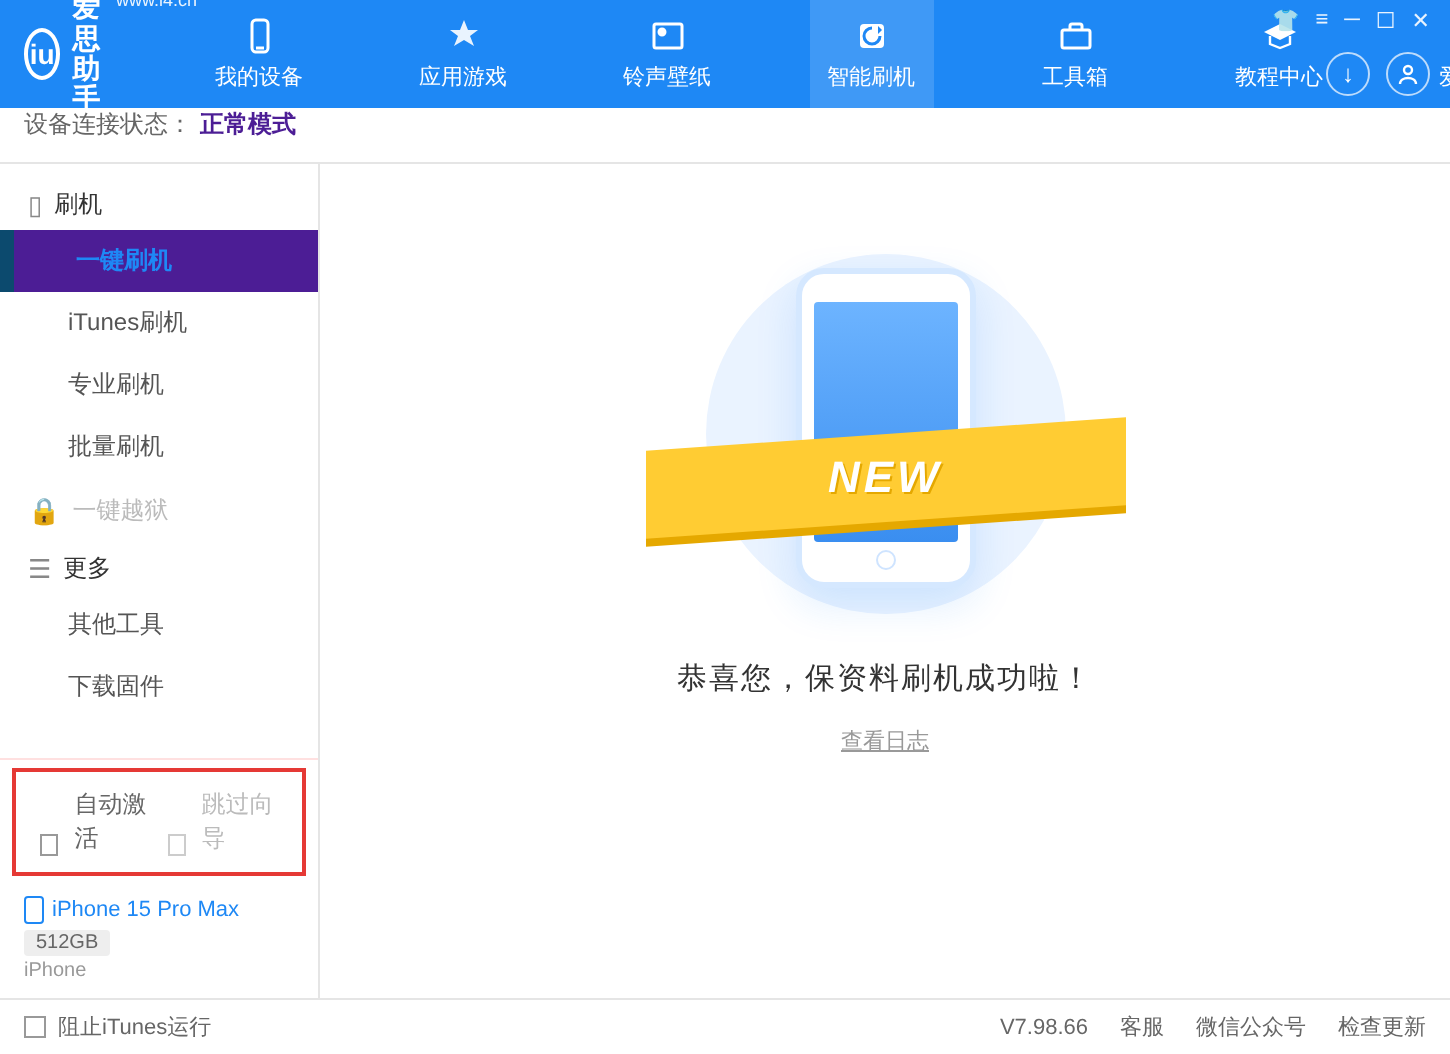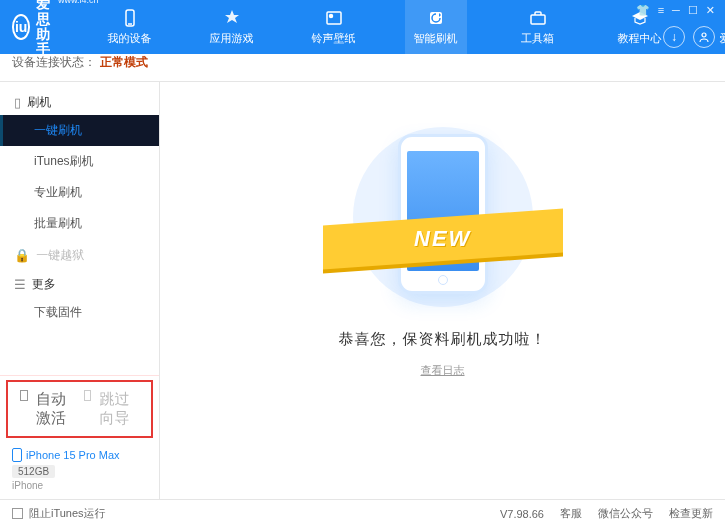--- a/index.html
+++ b/index.html
@@ -12,32 +12,32 @@
 .logo-url { font-size: 9px; opacity: 0.9; }
 .nav { display: flex; height: 100%; gap: 40px; }
 .nav-item { width: 62px; display: flex; flex-direction: column; align-items: center; justify-content: center; gap: 3px; font-size: 11px; cursor: pointer; position: relative; }
 .nav-item.active { background: rgba(255,255,255,0.15); }
 .nav-icon { width: 20px; height: 20px; display: flex; align-items: center; justify-content: center; }
 .header-right { position: absolute; right: 10px; top: 0; height: 100%; display: flex; flex-direction: column; justify-content: space-between; align-items: flex-end; }
 .win-ctrl { display: flex; gap: 8px; font-size: 11px; padding-top: 4px; opacity: 0.9; }
 .right-icons { display: flex; gap: 8px; padding-bottom: 6px; }
 .circle-icon { width: 22px; height: 22px; border: 1.5px solid rgba(255,255,255,0.7); border-radius: 50%; display: flex; align-items: center; justify-content: center; font-size: 12px; cursor: pointer; }
 .status-bar { height: 28px; border-bottom: 1px solid #e5e5e5; display: flex; padding: 0 12px; font-size: 12px; color: #666; }
-.status-value { color: #c2410c; font-weight: bold; margin-left: 4px; }
+.status-value { color: #4c1d95; font-weight: bold; margin-left: 4px; }
 .body-area { display: flex; height: calc(100% - 54px - 28px - 28px); }
 .sidebar { width: 160px; border-right: 1px solid #e5e5e5; display: flex; flex-direction: column; overflow-y: auto; }
 .side-list { flex: 1; overflow-y: auto; padding-top: 4px; }
 .side-group { padding: 8px 14px 4px; font-size: 12px; color: #333; display: flex; align-items: center; gap: 6px; }
 .side-group .ico { font-size: 13px; color: #888; }
 .side-item { padding: 7px 14px 7px 34px; font-size: 12px; color: #555; cursor: pointer; }
-.side-item.active { color: #1e88f5; border-left: 3px solid #0c4a6e; background: #0f172a; padding-left: 31px; }
+.side-item.active { color: #1e88f5; border-left: 7px solid #0c4a6e; background: #4c1d95; padding-left: 31px; font-weight: bold; }
 .side-note { font-size: 11px; color: #999; background: #f5f5f5; padding: 6px 8px; margin: 4px 14px 4px 34px; border-radius: 2px; line-height: 1.4; }
 .locked { color: #bbb; }
 .side-bottom { border-top: 1px solid #ffe0e0; }
-.checkbox-row { padding: 8px 12px; border: 2px solid #e53935; margin: 4px 6px; display: flex; gap: 8px; font-size: 15px; color: #666; align-items: flex-start; }
+.checkbox-row { padding: 8px 12px; border: 2px solid #e53935; margin: 4px 6px; display: flex; gap: 8px; font-size: 12px; color: #666; align-items: flex-end; }
 .chk { width: 11px; height: 11px; border: 1px solid #999; display: inline-block; }
 .chk.disabled { border-color: #ccc; }
 .chk-label.disabled { color: #bbb; }
 .device-info { padding: 6px 12px 8px; font-size: 11px; }
 .device-name { color: #1e88f5; font-weight: 500; display: flex; align-items: center; gap: 4px; }
 .device-icon { width: 10px; height: 14px; border: 1.5px solid #1e88f5; border-radius: 2px; display: inline-block; }
 .device-badge { display: inline-block; background: #eee; padding: 1px 6px; font-size: 10px; margin-top: 3px; border-radius: 2px; color: #666; }
 .device-type { color: #999; font-size: 10px; margin-top: 2px; }
 .main { flex: 1; display: flex; flex-direction: column; align-items: center; justify-content: flex-start; padding-top: 40px; }
 .illus { width: 220px; height: 190px; position: relative; }
@@ -169,20 +169,21 @@
       <div class="side-item">专业刷机</div>
       <div class="side-item">批量刷机</div>
       <div class="side-group locked">
           <span class="ico">🔒</span>
           <span>一键越狱</span>
         </div>
       <div class="side-group">
           <span class="ico">☰</span>
           <span>更多</span>
         </div>
+      <div class="side-item">其他工具</div>
       <div class="side-item">下载固件</div>
 
     </div>
     <div class="side-bottom">
       <div class="checkbox-row">
         <span class="chk"></span>
         <span class="chk-label">自动激活</span>
         <span class="chk disabled"></span>
         <span class="chk-label disabled">跳过向导</span>
       </div>

